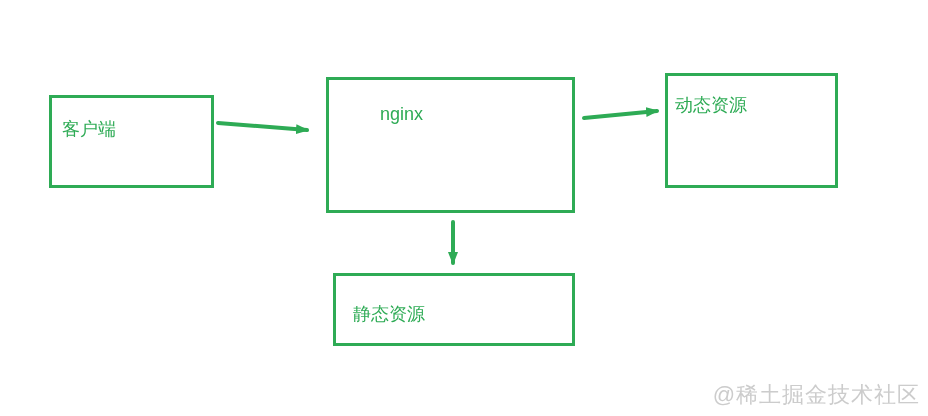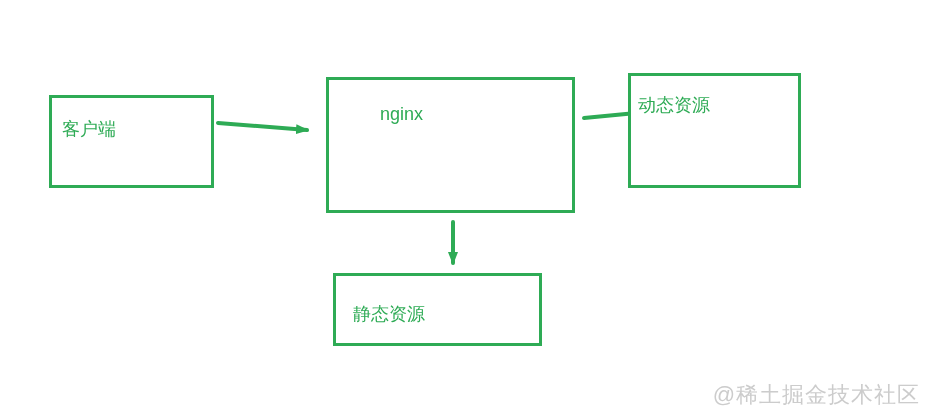--- a/index.html
+++ b/index.html
@@ -22,22 +22,22 @@
     box-sizing: border-box;
     color: var(--accent, #2eab55);
     font-size: 18px;
     line-height: 1;
   }
   .node .label {
     display: inline-block;
   }
   .node-client   { left: 49px;  top: 95px;  width: 165px; height: 93px;  padding: 22px 0 10px 10px; }
   .node-nginx    { left: 326px; top: 77px;  width: 249px; height: 136px; padding: 25px 0 0 51px; }
-  .node-dynamic  { left: 628px; top: 73px;  width: 173px; height: 115px; padding: 20px 0 0 7px;  }
-  .node-static   { left: 333px; top: 273px; width: 209px; height: 73px;  padding: 29px 0 0 17px; }
+  .node-dynamic  { left: 665px; top: 73px;  width: 173px; height: 115px; padding: 20px 0 0 7px;  }
+  .node-static   { left: 333px; top: 273px; width: 242px; height: 73px;  padding: 29px 0 0 17px; }
   svg.edges {
     position: absolute;
     left: 0; top: 0;
     width: 928px;
     height: 416px;
     pointer-events: none;
   }
   svg.edges line {
     stroke: var(--accent, #2eab55);
     stroke-width: 4;

